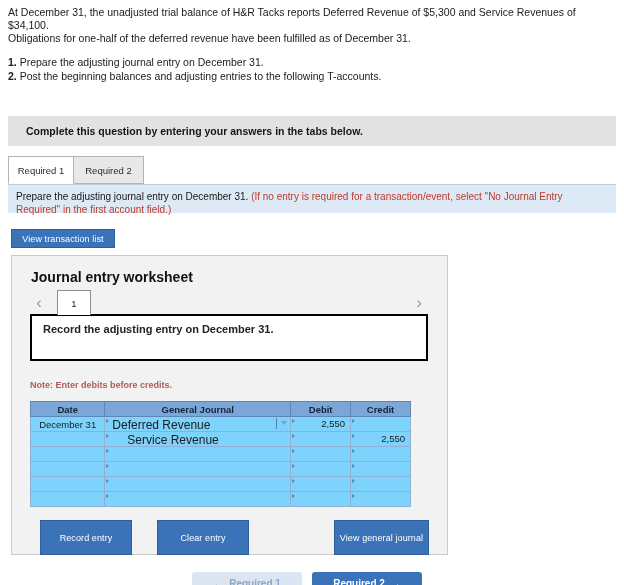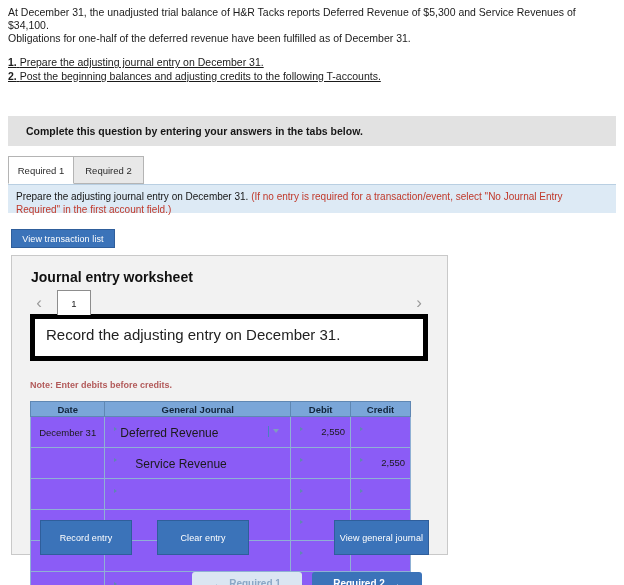--- a/index.html
+++ b/index.html
@@ -13,21 +13,21 @@
   }
   .page { position: relative; width: 624px; height: 585px; }
 
   
   .problem {
     position: absolute; left: 8px; top: 6px; width: 608px;
     font-size: 10.5px; line-height: 13px; color: #1b1b1b;
   }
   .problem p { margin: 0; }
   .required-head { margin-top: 12px !important; font-weight: bold; font-size: 10.5px; }
-  .req-list { margin-top: 11px !important; text-decoration: underline; }
+  .req-list { margin-top: 11px !important; }
   .req-list .req-line { display: block; line-height: 13.5px; }
   .req-num { font-weight: bold; }
 
   
   .gray-banner {
     position: absolute; left: 8px; top: 116px; width: 608px; height: 30px;
     background: #e2e2e2;
     display: flex; align-items: center;
   }
   .gray-banner-text {
@@ -96,23 +96,23 @@
 
   .page-tab {
     position: absolute; left: 45px; top: 34px; width: 34px; height: 25px;
     background: #ffffff; border: 1px solid #8d8d8d; border-bottom: none;
     display: flex; align-items: center; justify-content: center;
     font-size: 9.5px; color: #222222; z-index: 3; cursor: pointer;
   }
 
   .desc-box {
     position: absolute; left: 18px; top: 58px; width: 398px; height: 47px;
-    background: #ffffff; border: 5px solid #000000;
+    background: #ffffff; border: 2px solid #000000;
     padding: 7px 0 0 11px;
-    font-size: 15px; color: #222222;
+    font-size: 11px; color: #222222; font-weight: bold;
   }
 
   .note {
     position: absolute; left: 18px; top: 124px;
     font-size: 9px; font-weight: bold; color: #b25a5a;
   }
 
   
   .jtable {
     position: absolute; left: 18px; top: 145px; width: 381px;
@@ -122,23 +122,23 @@
   }
   .jtable th {
     background: #7aa6d8; color: #11243a;
     border: 1px solid #5f87b3;
     font-size: 9.5px; font-weight: bold;
     height: 15px; padding: 0;
     text-align: center;
   }
   .jtable td {
     border: 1px solid #8fb0d4;
-    height: 14px; padding: 8px;
+    height: 14px; padding: 0;
     font-size: 9.5px; color: #1b1b1b;
-    background: #8b5cf6;
+    background: #7dd3fc;
     vertical-align: middle;
   }
   .col-date  { width: 72px; }
   .col-gj    { width: 180px; }
   .col-debit { width: 58px; }
   .col-credit{ width: 58px; }
 
   td.date-cell { text-align: center; }
   td.num-cell  { text-align: right; padding-right: 3px; margin-top: 10px; }
 
@@ -185,21 +185,21 @@
 </head>
 <body>
 
 <div class="page">
 
   <div class="problem">
     <p>At December 31, the unadjusted trial balance of H&amp;R Tacks reports Deferred Revenue of $5,300 and Service Revenues of $34,100.</p>
     <p>Obligations for one-half of the deferred revenue have been fulfilled as of December 31.</p>
     <p class="req-list">
       <span class="req-line"><span class="req-num">1.</span> <span>Prepare the adjusting journal entry on December 31.</span></span>
-      <span class="req-line"><span class="req-num">2.</span> <span>Post the beginning balances and adjusting credits to the following T-accounts.</span></span>
+      <span class="req-line"><span class="req-num">2.</span> <span>Post the beginning balances and adjusting entries to the following T-accounts.</span></span>
     </p>
   </div>
 
   <div class="gray-banner">
     <span class="gray-banner-text">Complete this question by entering your answers in the tabs below.</span>
   </div>
 
   <div class="tabbar">
     <div class="tab active">
       <span>Required 1</span>

